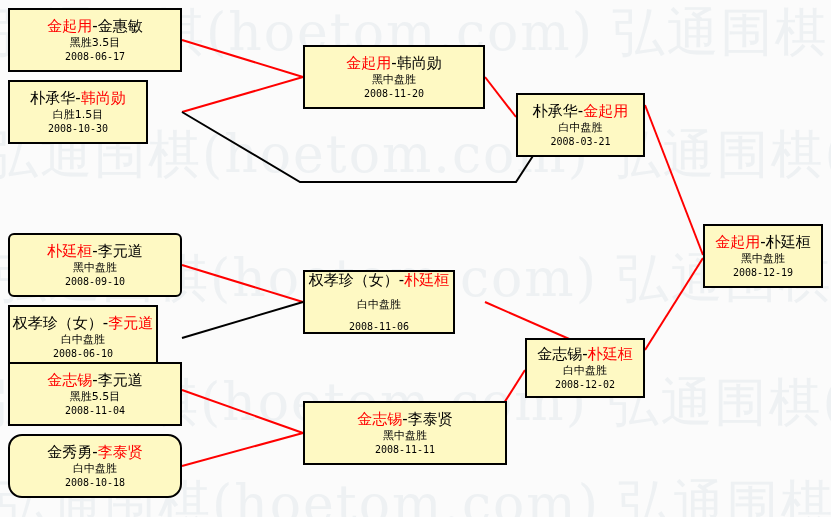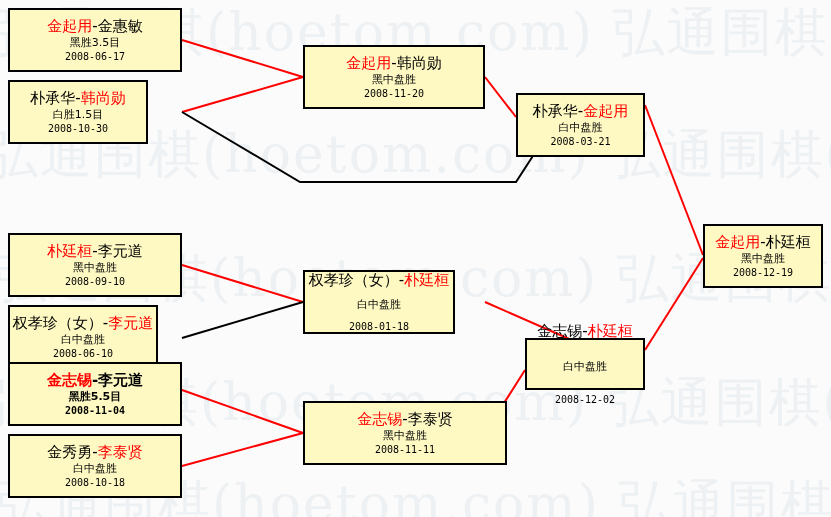--- a/index.html
+++ b/index.html
@@ -134,85 +134,85 @@
   </div>
 
   <div class="match" id="box-r1-m2" style="left:8px; top:80px; width:140px; height:64px;">
     <div class="m-players">
       <span>朴承华</span><span class="sep">-</span><span class="win">韩尚勋</span>
     </div>
     <div class="m-result">白胜1.5目</div>
     <div class="m-date">2008-10-30</div>
   </div>
 
-  <div class="match" id="box-r1-m3" style="left:8px; top:233px; width:174px; height:64px;">
+  <div class="match" id="box-r1-m3" style="left:8px; top:233px; width:174px; height:64px;border-radius:6px;">
     <div class="m-players">
       <span class="win">朴廷桓</span><span class="sep">-</span><span>李元道</span>
     </div>
     <div class="m-result">黑中盘胜</div>
     <div class="m-date">2008-09-10</div>
   </div>
 
   <div class="match" id="box-r1-m4" style="left:8px; top:305px; width:150px; height:64px;">
     <div class="m-players">
       <span>权孝珍（女）</span><span class="sep">-</span><span class="win">李元道</span>
     </div>
     <div class="m-result">白中盘胜</div>
     <div class="m-date">2008-06-10</div>
   </div>
 
-  <div class="match" id="box-r1-m5" style="left:8px; top:362px; width:174px; height:64px;font-weight:bold;">
+  <div class="match" id="box-r1-m5" style="left:8px; top:362px; width:174px; height:64px;">
     <div class="m-players">
       <span class="win">金志锡</span><span class="sep">-</span><span>李元道</span>
     </div>
     <div class="m-result">黑胜5.5目</div>
     <div class="m-date">2008-11-04</div>
   </div>
 
-  <div class="match" id="box-r1-m6" style="left:8px; top:434px; width:174px; height:64px;">
+  <div class="match" id="box-r1-m6" style="left:8px; top:434px; width:174px; height:64px;border-radius:14px;">
     <div class="m-players">
       <span>金秀勇</span><span class="sep">-</span><span class="win">李泰贤</span>
     </div>
     <div class="m-result">白中盘胜</div>
     <div class="m-date">2008-10-18</div>
   </div>
 
   <div class="match" id="box-r2-m1" style="left:303px; top:45px; width:182px; height:64px;">
     <div class="m-players">
       <span class="win">金起用</span><span class="sep">-</span><span>韩尚勋</span>
     </div>
     <div class="m-result">黑中盘胜</div>
     <div class="m-date">2008-11-20</div>
   </div>
 
   <div class="match" id="box-r2-m2" style="left:303px; top:270px; width:152px; height:64px;gap:8px;">
     <div class="m-players">
       <span>权孝珍（女）</span><span class="sep">-</span><span class="win">朴廷桓</span>
     </div>
     <div class="m-result">白中盘胜</div>
-    <div class="m-date">2008-01-18</div>
+    <div class="m-date">2008-11-06</div>
   </div>
 
   <div class="match" id="box-r2-m3" style="left:303px; top:401px; width:204px; height:64px;">
     <div class="m-players">
       <span class="win">金志锡</span><span class="sep">-</span><span>李泰贤</span>
     </div>
     <div class="m-result">黑中盘胜</div>
     <div class="m-date">2008-11-11</div>
   </div>
 
   <div class="match" id="box-r3-m1" style="left:516px; top:93px; width:129px; height:64px;">
     <div class="m-players">
       <span>朴承华</span><span class="sep">-</span><span class="win">金起用</span>
     </div>
     <div class="m-result">白中盘胜</div>
     <div class="m-date">2008-03-21</div>
   </div>
 
-  <div class="match" id="box-r3-m2" style="left:525px; top:338px; width:120px; height:52px;gap:19px;">
+  <div class="match" id="box-r3-m2" style="left:525px; top:338px; width:120px; height:60px;">
     <div class="m-players">
       <span>金志锡</span><span class="sep">-</span><span class="win">朴廷桓</span>
     </div>
     <div class="m-result">白中盘胜</div>
     <div class="m-date">2008-12-02</div>
   </div>
 
   <div class="match" id="box-final" style="left:703px; top:224px; width:120px; height:64px;">
     <div class="m-players">
       <span class="win">金起用</span><span class="sep">-</span><span>朴廷桓</span>

